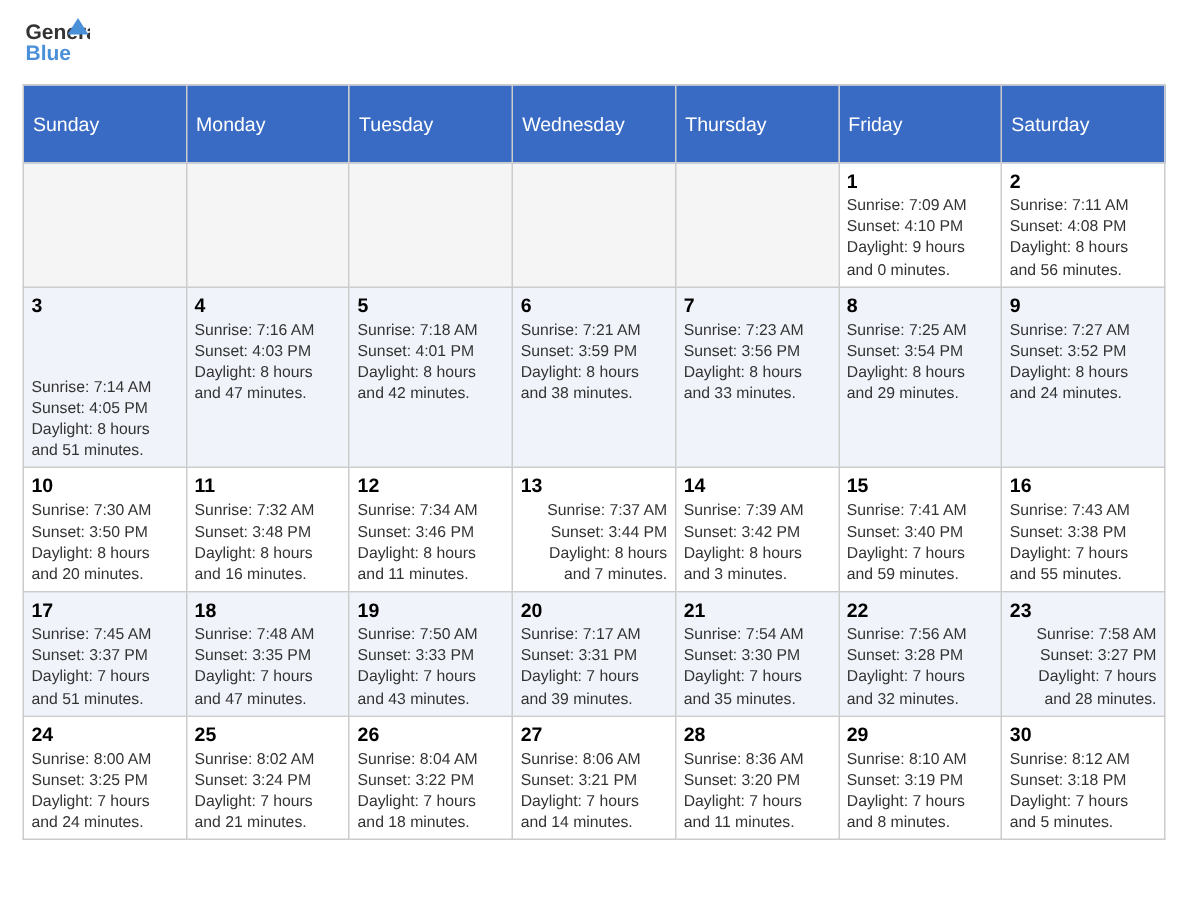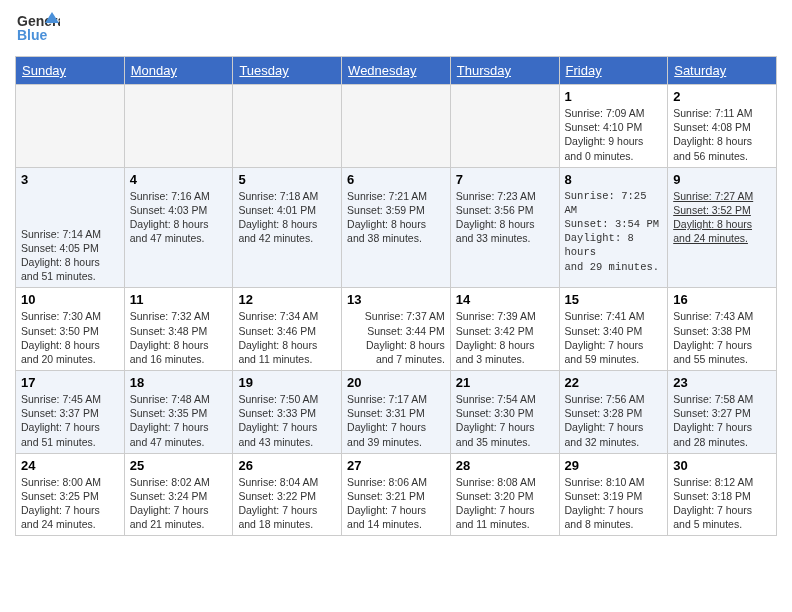--- a/index.html
+++ b/index.html
@@ -4,21 +4,21 @@
   <style>
     * { box-sizing: border-box; margin: 0; padding: 0; }
     body { font-family: Arial, sans-serif; background: #fff; width: 792px; min-height: 612px; }
     .container { padding: 10px 15px; }
     .header { display: flex; justify-content: space-between; align-items: flex-start; margin-bottom: 8px; }
     .logo { display: flex; align-items: center; }
     .title-block { text-align: right; }
     .month-title { font-size: 36px; font-weight: normal; color: #333; }
     .location { font-size: 16px; color: #555; }
     .calendar { width: 100%; border-collapse: collapse; }
-    .calendar th { background: #3a6bc4; color: #fff; text-align: left; padding: 6px 6px; font-size: 13px; font-weight: normal; border: 1px solid #ccc; text-decoration: underline; }
+    .calendar th { background: #3a6bc4; color: #fff; text-align: left; padding: 18px 6px; font-size: 13px; font-weight: normal; border: 1px solid #ccc; }
     .calendar td { border: 1px solid #ccc; vertical-align: top; padding: 4px 5px; width: calc(100%/7); background: #fff; min-height: 80px; }
     .calendar td.empty { background: #f5f5f5; }
     .day-num { font-size: 13px; font-weight: bold; display: block; margin-bottom: 2px; }
     .day-info { font-size: 10.5px; color: #333; line-height: 1.35; }
     .calendar tr:nth-child(odd) td:not(.empty) { background: #fff; }
     .calendar tbody tr:nth-child(even) td:not(.empty) { background: #f0f4fa; }
     .calendar tbody tr:nth-child(even) td.empty { background: #ebebeb; }
     .calendar tbody tr:nth-child(odd) td.empty { background: #f5f5f5; }
   </style>
 </head>
@@ -106,28 +106,28 @@
           </td>
           <td>
             <span class="day-num">7</span>
             <div class="day-info" style="white-space: pre-line;">Sunrise: 7:23 AM
 Sunset: 3:56 PM
 Daylight: 8 hours
 and 33 minutes.</div>
           </td>
           <td>
             <span class="day-num">8</span>
-            <div class="day-info" style="white-space: pre-line; font-family: Liberation Mono, monospace;">Sunrise: 7:25 AM
+            <div class="day-info" style="white-space: pre-line;">Sunrise: 7:25 AM
 Sunset: 3:54 PM
 Daylight: 8 hours
 and 29 minutes.</div>
           </td>
           <td>
             <span class="day-num">9</span>
-            <div class="day-info" style="white-space: pre-line; text-decoration: underline;">Sunrise: 7:27 AM
+            <div class="day-info" style="white-space: pre-line;">Sunrise: 7:27 AM
 Sunset: 3:52 PM
 Daylight: 8 hours
 and 24 minutes.</div>
           </td>
         </tr>
         <tr>
           <td>
             <span class="day-num">10</span>
             <div class="day-info" style="white-space: pre-line;">Sunrise: 7:30 AM
 Sunset: 3:50 PM
@@ -215,21 +215,21 @@
           </td>
           <td>
             <span class="day-num">22</span>
             <div class="day-info" style="white-space: pre-line;">Sunrise: 7:56 AM
 Sunset: 3:28 PM
 Daylight: 7 hours
 and 32 minutes.</div>
           </td>
           <td>
             <span class="day-num">23</span>
-            <div class="day-info" style="white-space: pre-line;">Sunrise: 7:58 AM
+            <div class="day-info" style="white-space: pre-line; text-align: right;">Sunrise: 7:58 AM
 Sunset: 3:27 PM
 Daylight: 7 hours
 and 28 minutes.</div>
           </td>
         </tr>
         <tr>
           <td>
             <span class="day-num">24</span>
             <div class="day-info" style="white-space: pre-line;">Sunrise: 8:00 AM
 Sunset: 3:25 PM
@@ -252,21 +252,21 @@
           </td>
           <td>
             <span class="day-num">27</span>
             <div class="day-info" style="white-space: pre-line;">Sunrise: 8:06 AM
 Sunset: 3:21 PM
 Daylight: 7 hours
 and 14 minutes.</div>
           </td>
           <td>
             <span class="day-num">28</span>
-            <div class="day-info" style="white-space: pre-line;">Sunrise: 8:08 AM
+            <div class="day-info" style="white-space: pre-line;">Sunrise: 8:36 AM
 Sunset: 3:20 PM
 Daylight: 7 hours
 and 11 minutes.</div>
           </td>
           <td>
             <span class="day-num">29</span>
             <div class="day-info" style="white-space: pre-line;">Sunrise: 8:10 AM
 Sunset: 3:19 PM
 Daylight: 7 hours
 and 8 minutes.</div>

